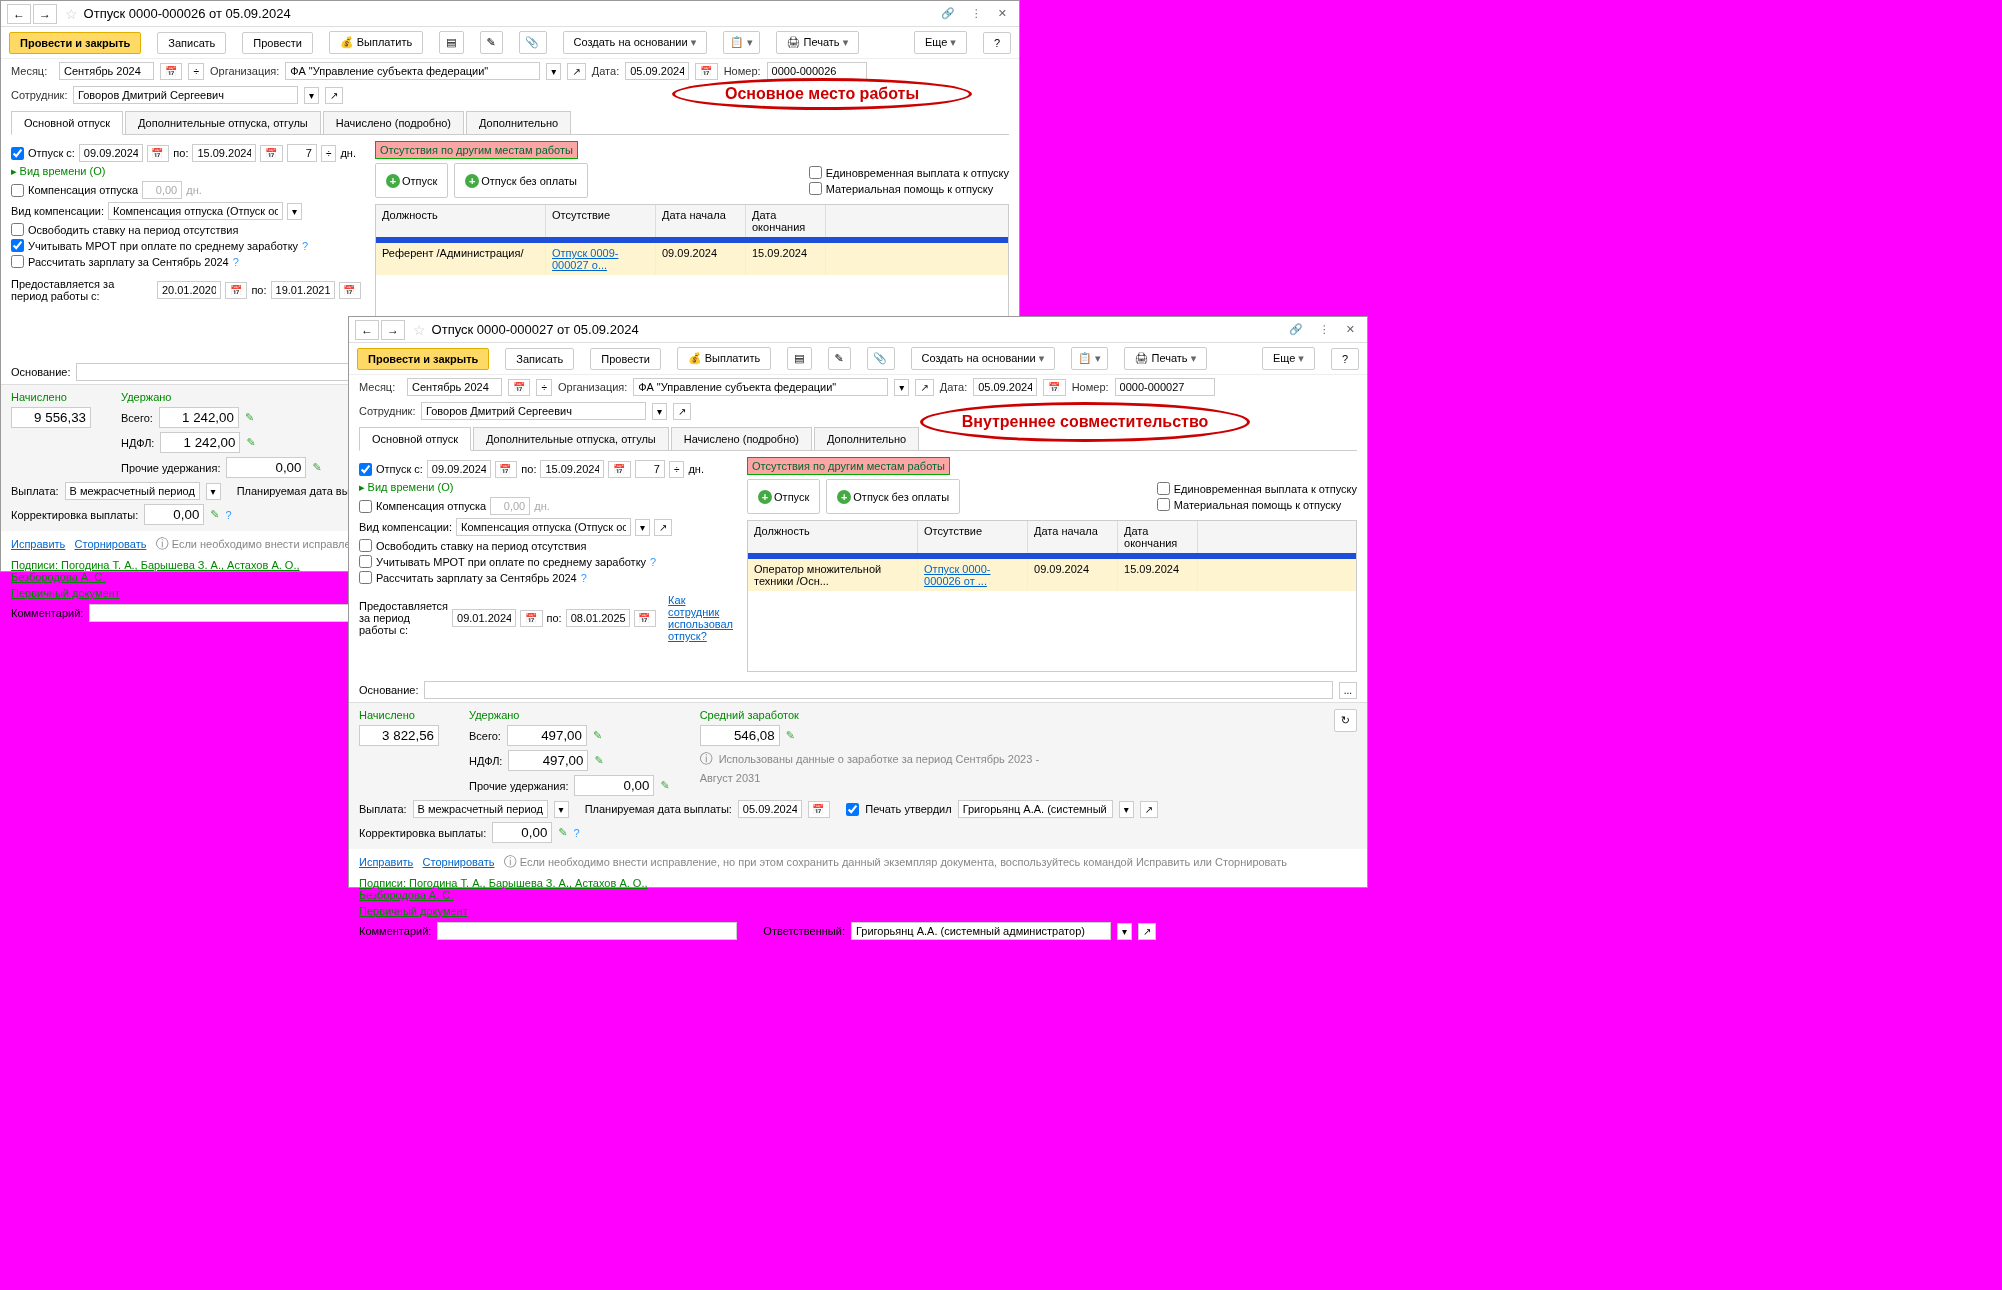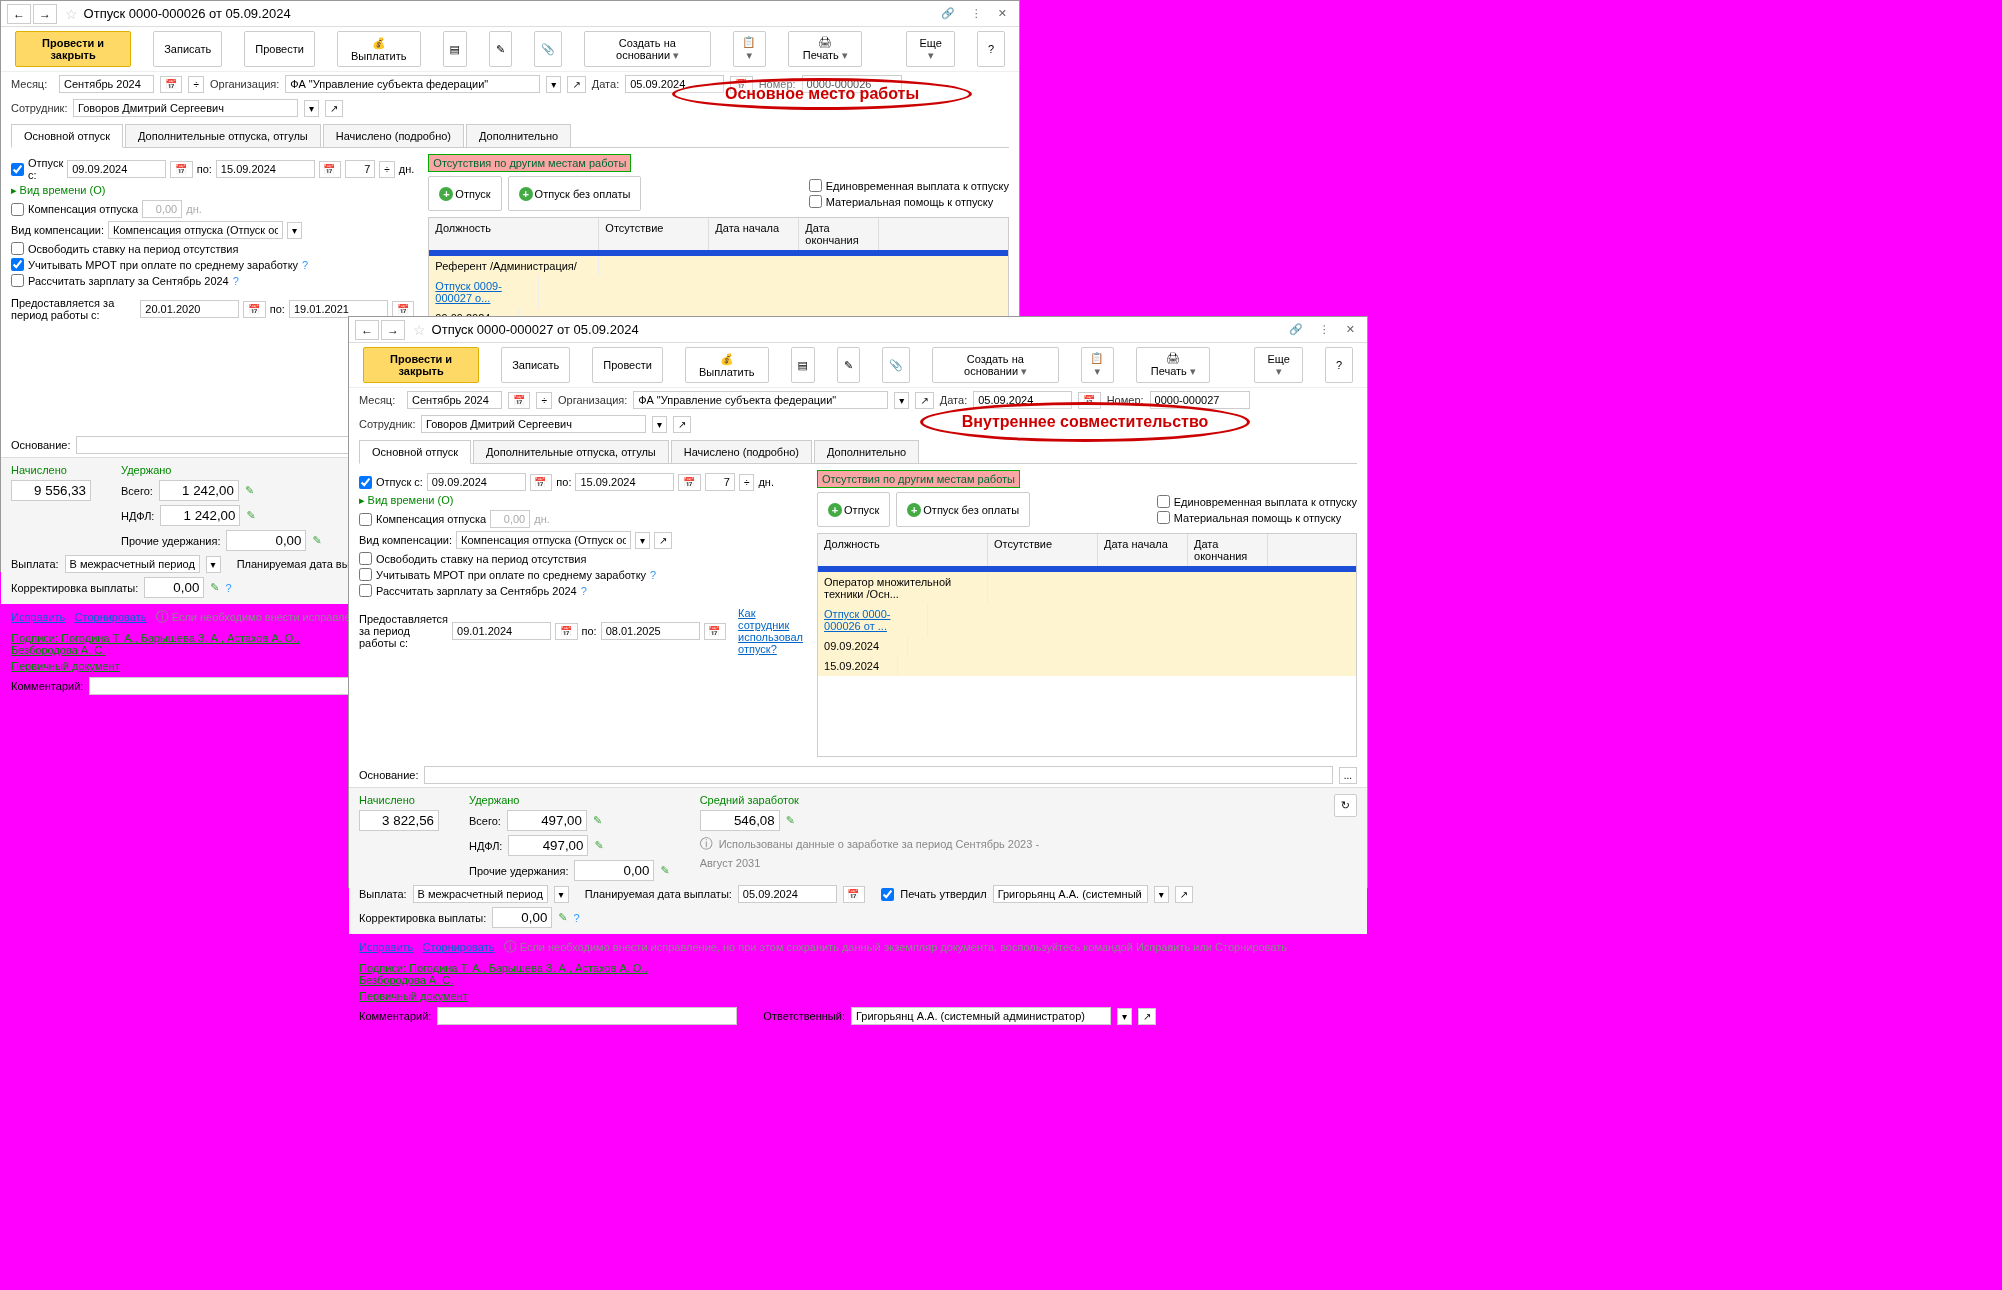--- a/index.html
+++ b/index.html
@@ -9,30 +9,30 @@
 .window1 { left: 0; top: 0; width: 1020px; height: 572px; }
 .window2 { left: 348px; top: 316px; width: 1020px; height: 572px; }
 
 .titlebar { height: 26px; display: flex; align-items: center; padding: 0 6px; border-bottom: 1px solid #ddd; }
 .nav-btn { width: 24px; height: 20px; border: 1px solid #ccc; background: #fff; margin-right: 2px; display: flex; align-items: center; justify-content: center; cursor: pointer; font-size: 12px; }
 .star-icon { margin: 0 6px; color: #ccc; font-size: 14px; }
 .title-text { font-size: 13px; flex: 1; }
 .title-right { display: flex; gap: 4px; }
 .title-right span { cursor: pointer; padding: 2px 6px; color: #666; }
 
-.toolbar { display: flex; padding: 4px 14px; gap: 22px; border-bottom: 1px solid #eee; }
+.toolbar { display: flex; align-items: center; padding: 4px 8px; gap: 16px; border-bottom: 1px solid #eee; }
 .btn { padding: 4px 10px; border: 1px solid #ccc; background: #fff; cursor: pointer; border-radius: 2px; font-size: 11px; }
 .btn-yellow { background: #ffd966; border-color: #e0b000; font-weight: bold; }
 .btn-icon { padding: 4px 6px; }
 .dropdown-arrow::after { content: " ▾"; color: #666; }
 
 .form-row { display: flex; align-items: center; padding: 3px 10px; gap: 6px; }
 .label { color: #333; }
 .input { border: 1px solid #ccc; padding: 2px 4px; background: #fff; font-size: 11px; }
-.input-date { width: 99px; }
+.input-date { width: 64px; }
 .input-month { width: 95px; }
 .input-org { width: 255px; }
 .input-num { width: 100px; }
 .input-emp { width: 225px; }
 .dd-btn { border: 1px solid #ccc; padding: 2px 4px; background: #fff; cursor: pointer; font-size: 10px; }
 
 .tabs { display: flex; border-bottom: 1px solid #ccc; margin: 4px 10px 0; }
 .tab { padding: 5px 12px; border: 1px solid #ccc; border-bottom: none; margin-right: 2px; cursor: pointer; background: #f5f5f5; font-size: 11px; }
 .tab.active { background: #fff; border-bottom: 1px solid #fff; margin-bottom: -1px; }
 
@@ -45,21 +45,21 @@
 .green-link { color: #008800; text-decoration: none; cursor: pointer; }
 .blue-link { color: #0066cc; text-decoration: underline; cursor: pointer; }
 .help-icon { color: #3399ff; cursor: pointer; }
 
 .section-title { color: #006633; border: 1px solid #0a0; background: #fca5a5; padding: 2px 4px; display: inline-block; margin-bottom: 4px; }
 .green-circle { display: inline-block; width: 14px; height: 14px; border-radius: 50%; background: #4a4; color: #fff; text-align: center; line-height: 14px; font-weight: bold; margin-right: 2px; }
 
 .table { border: 1px solid #ccc; width: 100%; }
 .table-header { display: flex; background: #f5f5f5; border-bottom: 6px solid #1d4ed8; }
 .table-header > div { padding: 4px 6px; border-right: 1px solid #ddd; font-size: 11px; }
-.table-row { display: flex; background: #fff4d0; flex-direction: column; }
+.table-row { display: flex; background: #fff4d0; }
 .table-row > div { padding: 4px 6px; border-right: 1px solid #eee; font-size: 11px; }
 .th-pos { width: 170px; }
 .th-abs { width: 110px; }
 .th-start { width: 90px; }
 .th-end { width: 80px; }
 
 .check-col { margin-left: 20px; }
 
 .gray-box { background: #f5f5f5; padding: 6px 10px; border-top: 1px solid #ddd; }
 .totals { display: flex; gap: 30px; margin-bottom: 4px; }

